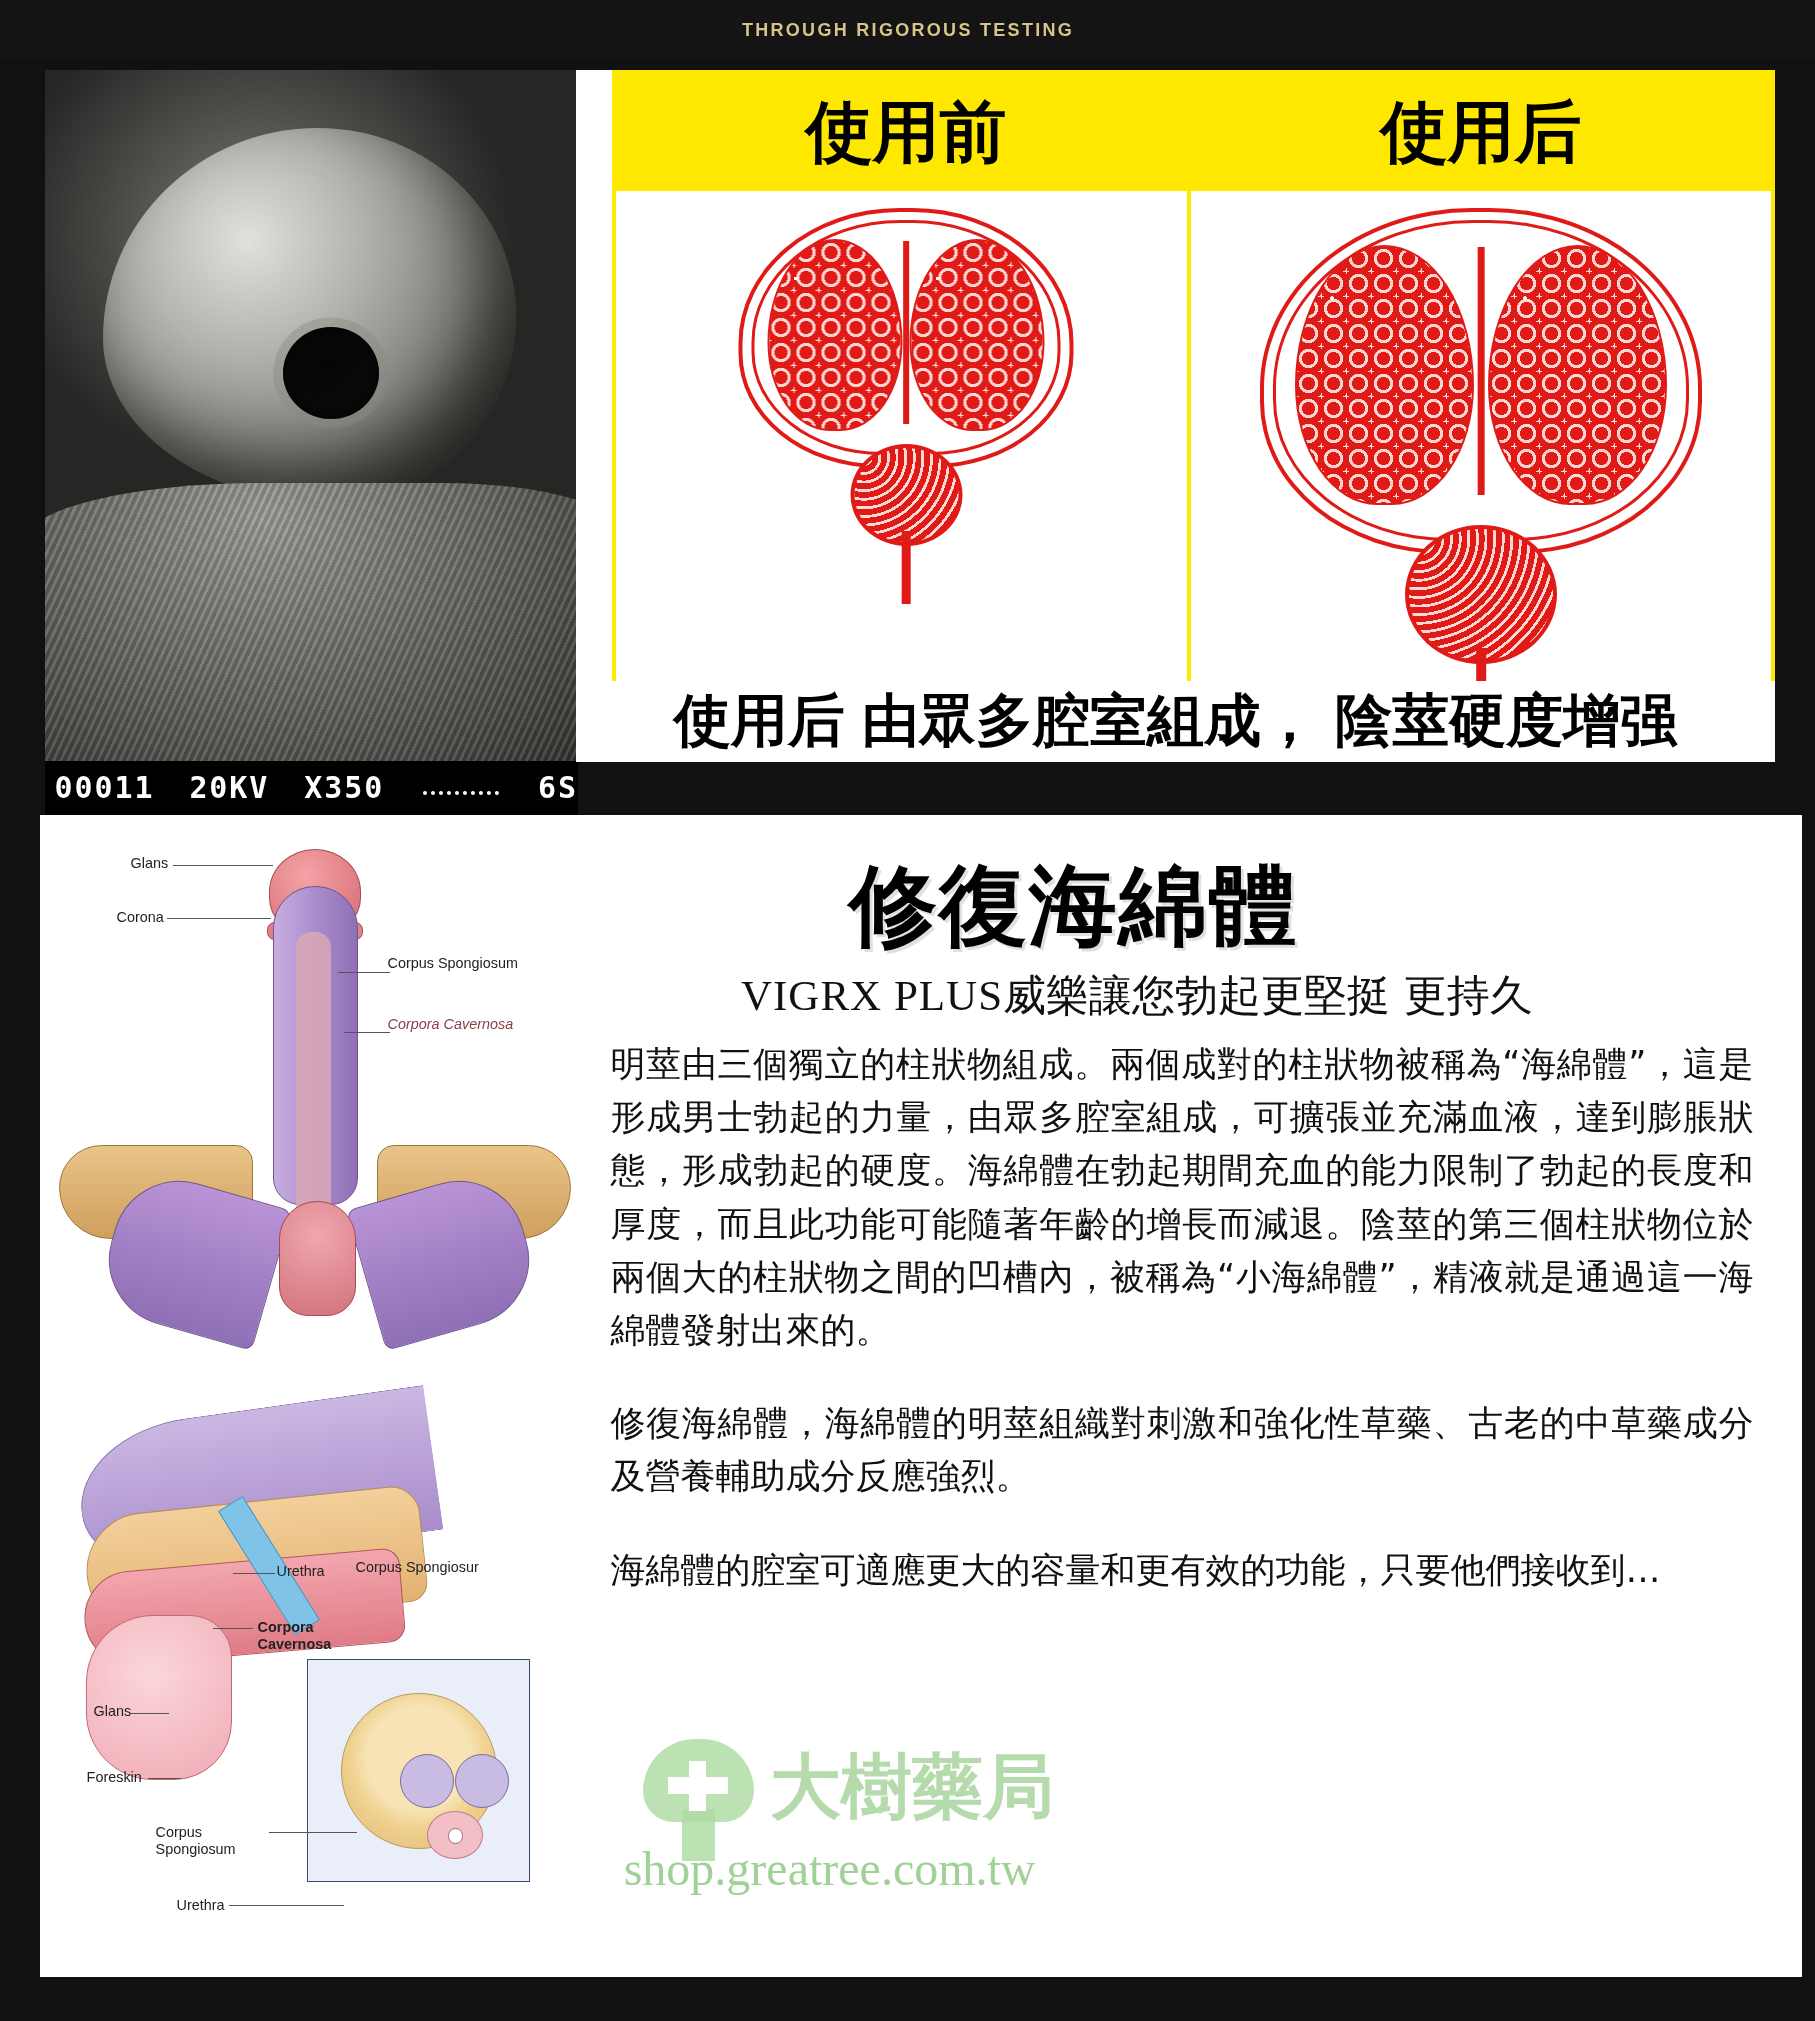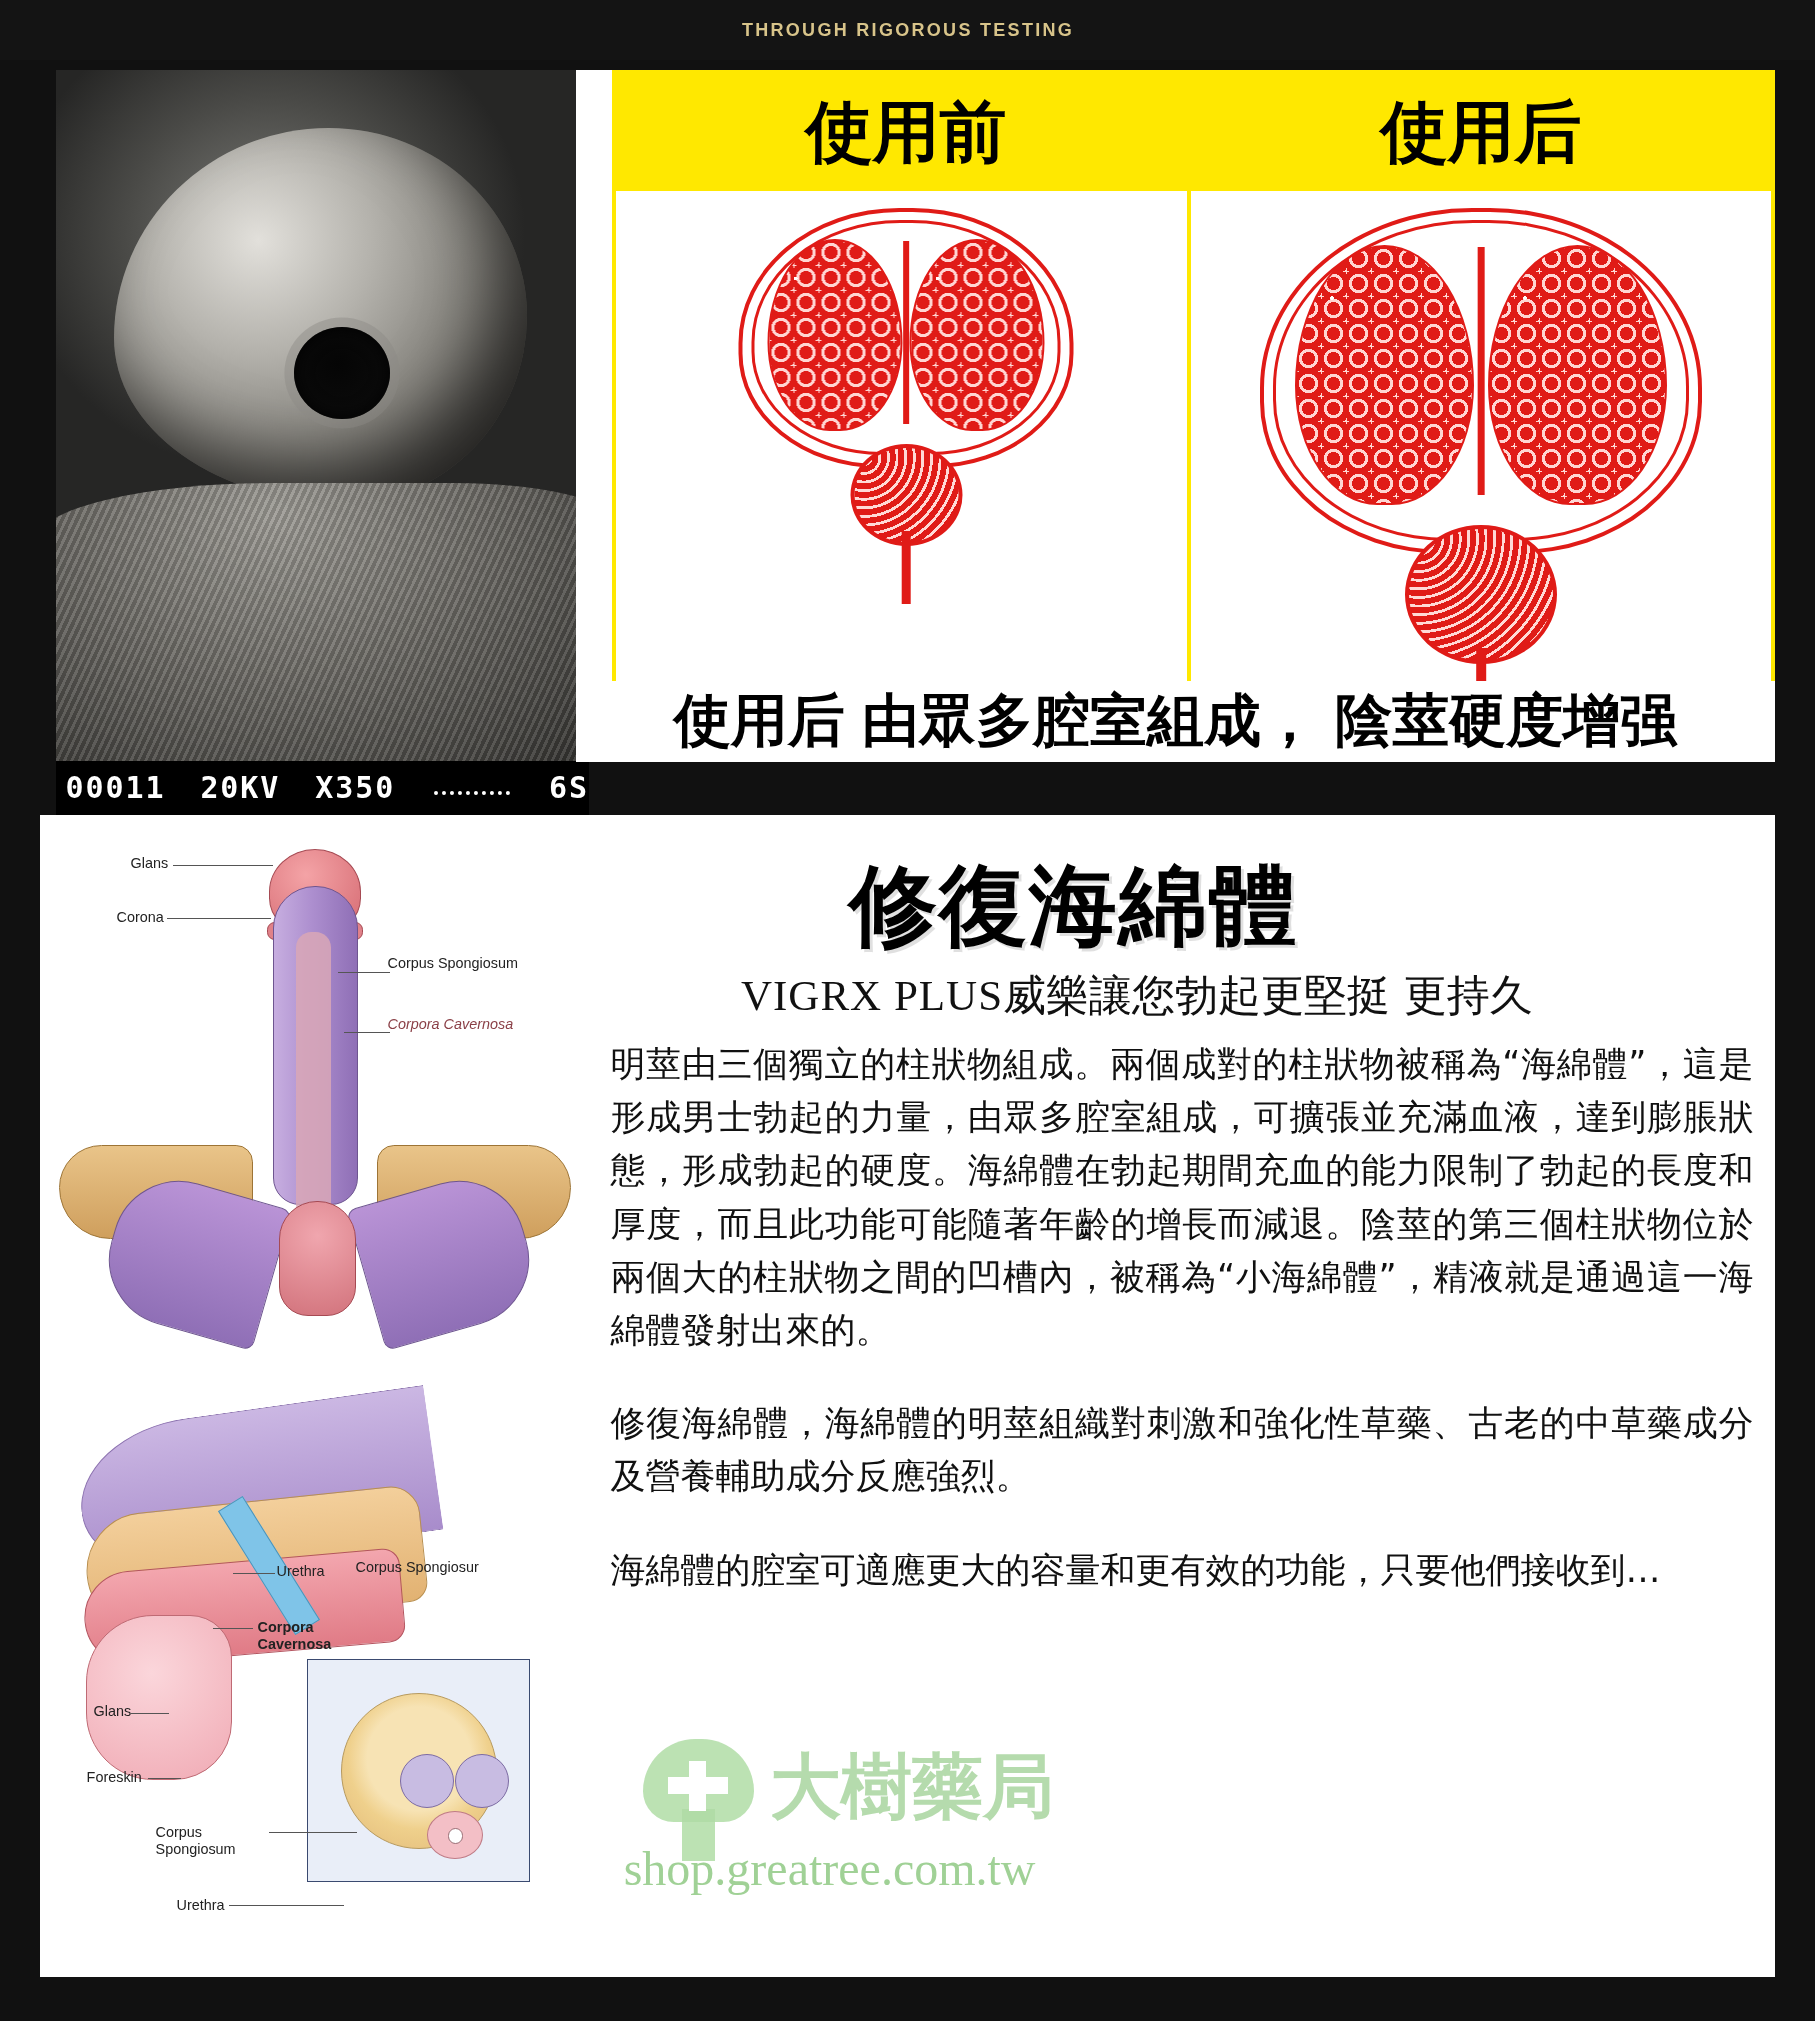--- a/index.html
+++ b/index.html
@@ -43,21 +43,21 @@
   .upper {
     position: absolute;
     left: 0; top: 60px;
     width: 1816px;
     height: 749px;
   }
 
   
   .sem {
     position: absolute;
-    left: 56px; top: 9.6px;
+    left: 45px; top: 9.6px;
     width: 533px; height: 745px;
     background:
       radial-gradient(ellipse 60% 40% at 40% 22%, #7c7c78 0%, #4a4a47 45%, #262625 80%),
       linear-gradient(#1a1a19, #000);
     overflow: hidden;
   }
   .sem .blob {
     position: absolute;
     left: 58px; top: 58px;
     width: 413px; height: 375px;
@@ -230,20 +230,21 @@
     white-space: nowrap;
   }
 
   
   .lower {
     position: absolute;
     left: 40px; top: 815px;
     width: 1735px;
     height: 1162px;
     background: #ffffff;
+    padding-left: 27px;
   }
 
   
   .illus {
     position: absolute;
     left: 9.6px; top: 13.4px;
     width: 538px;
     height: 1134px;
   }
   .illus .panel {

